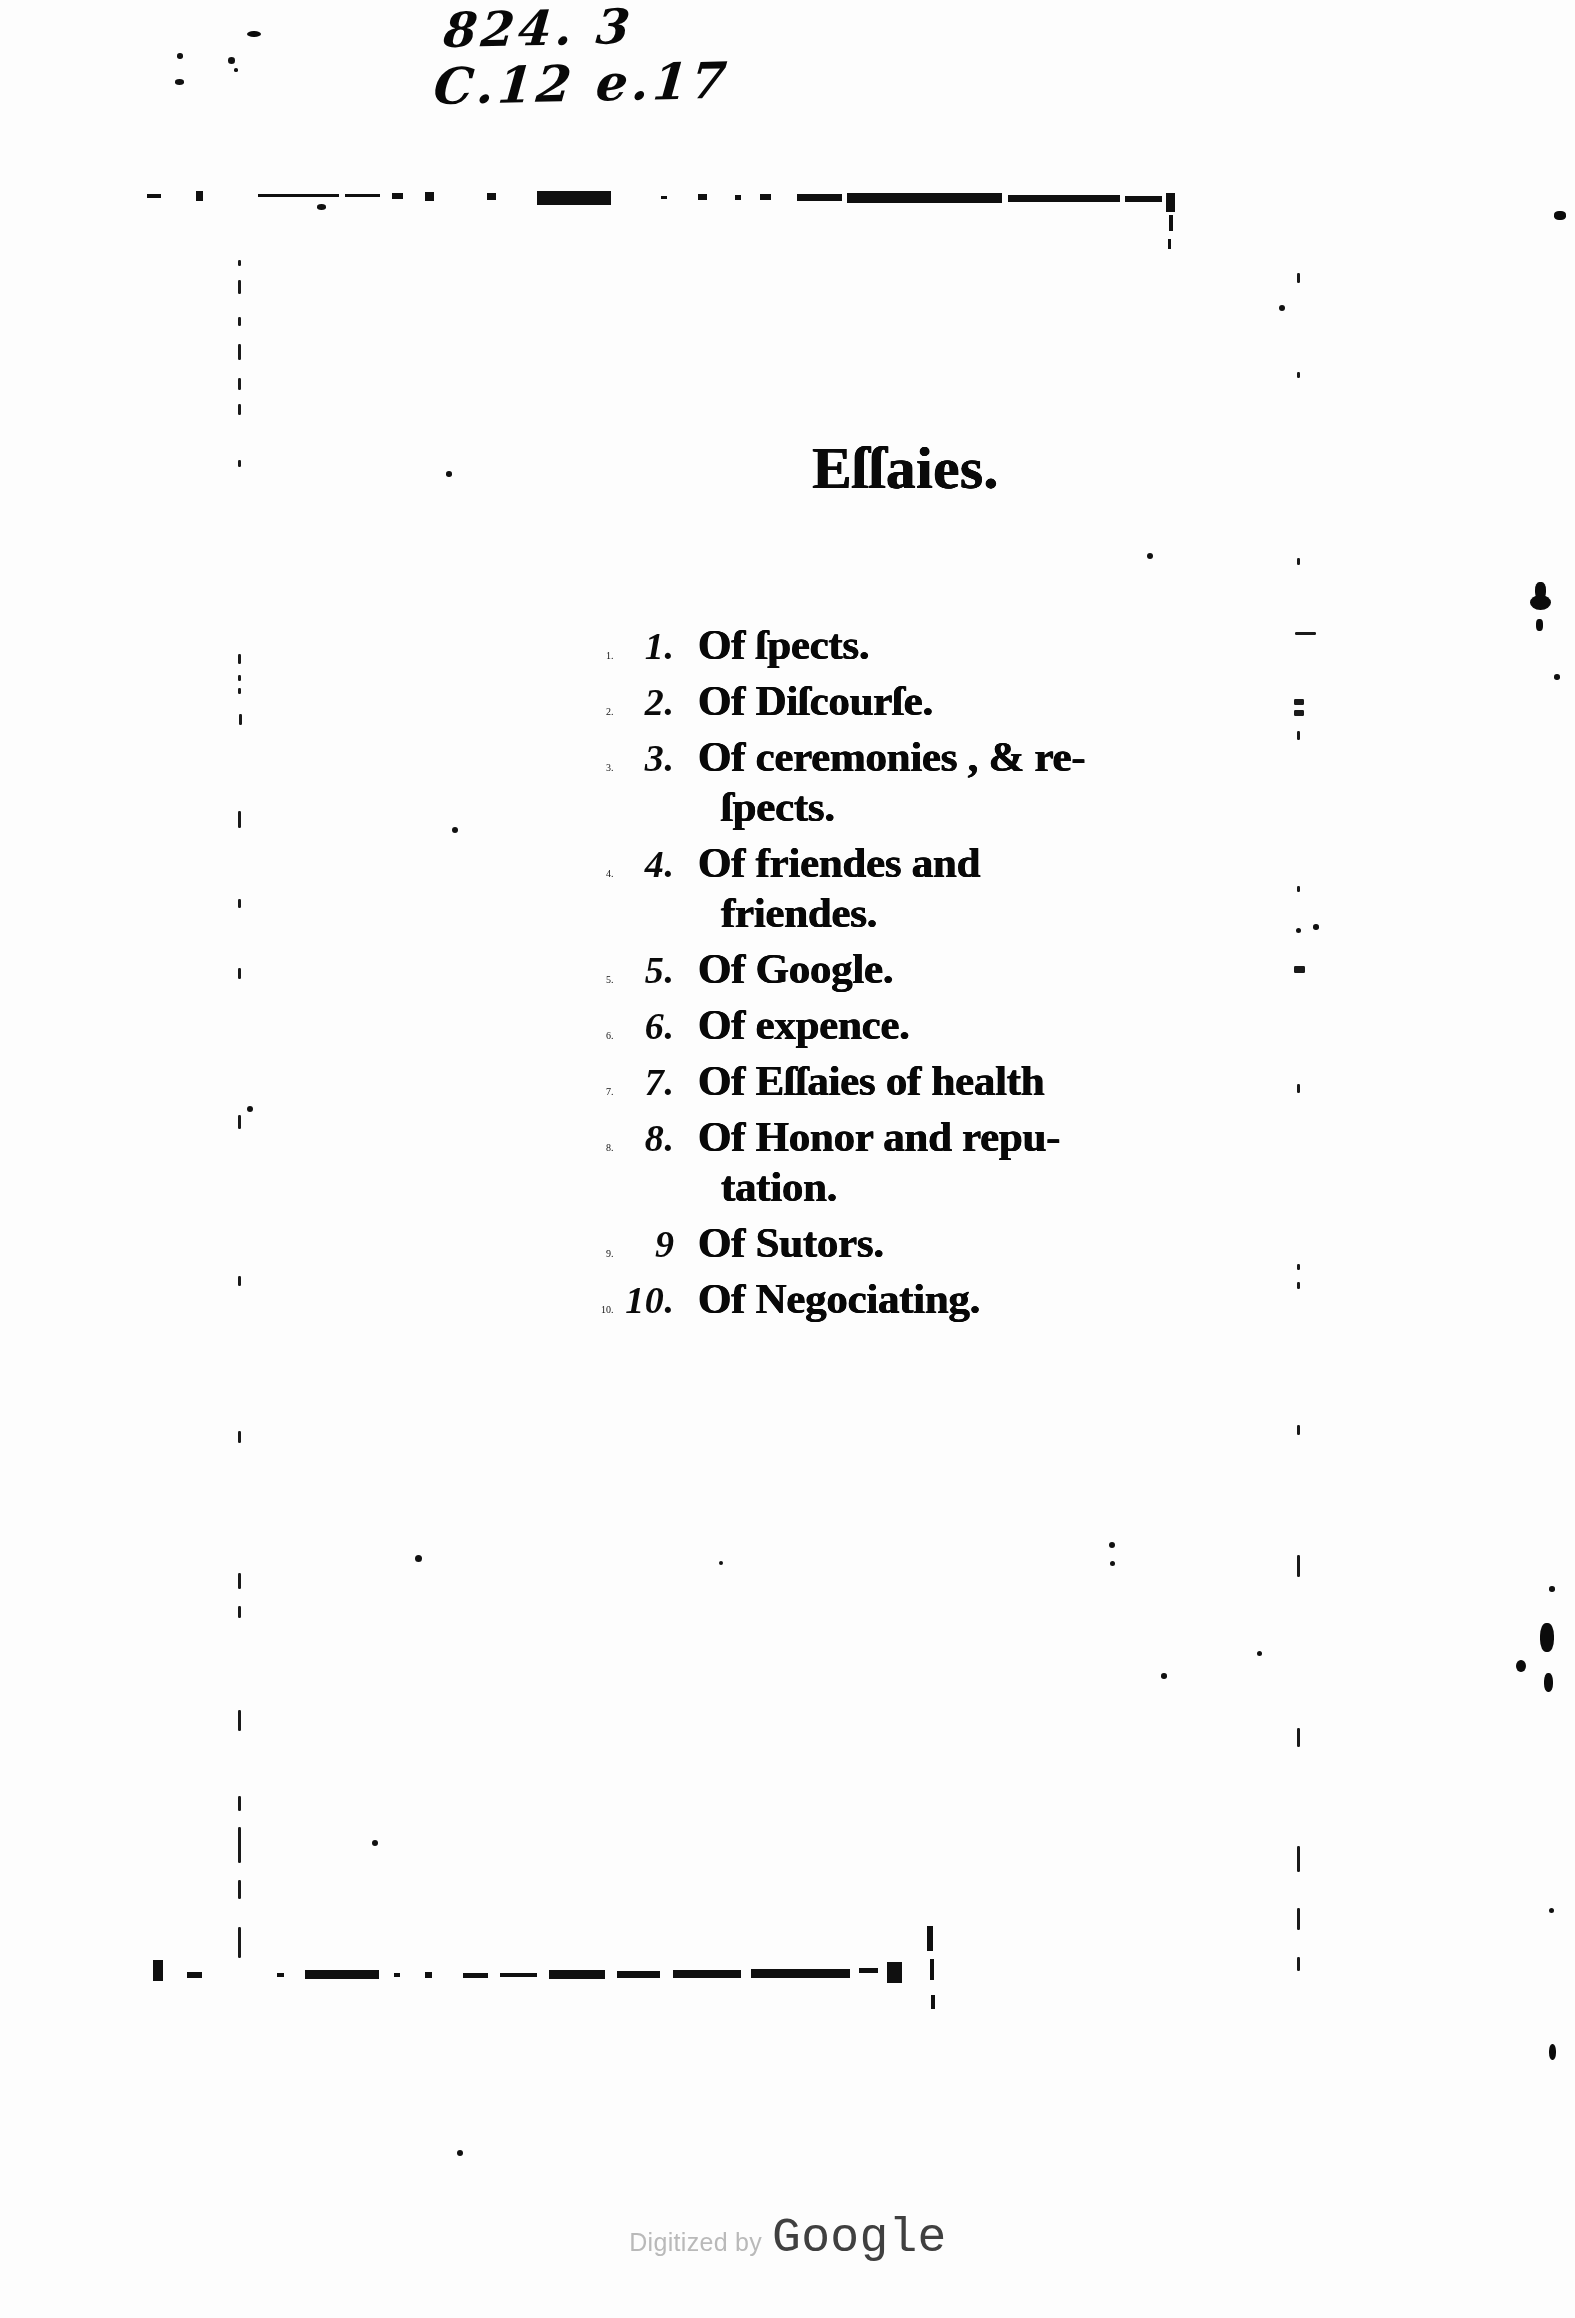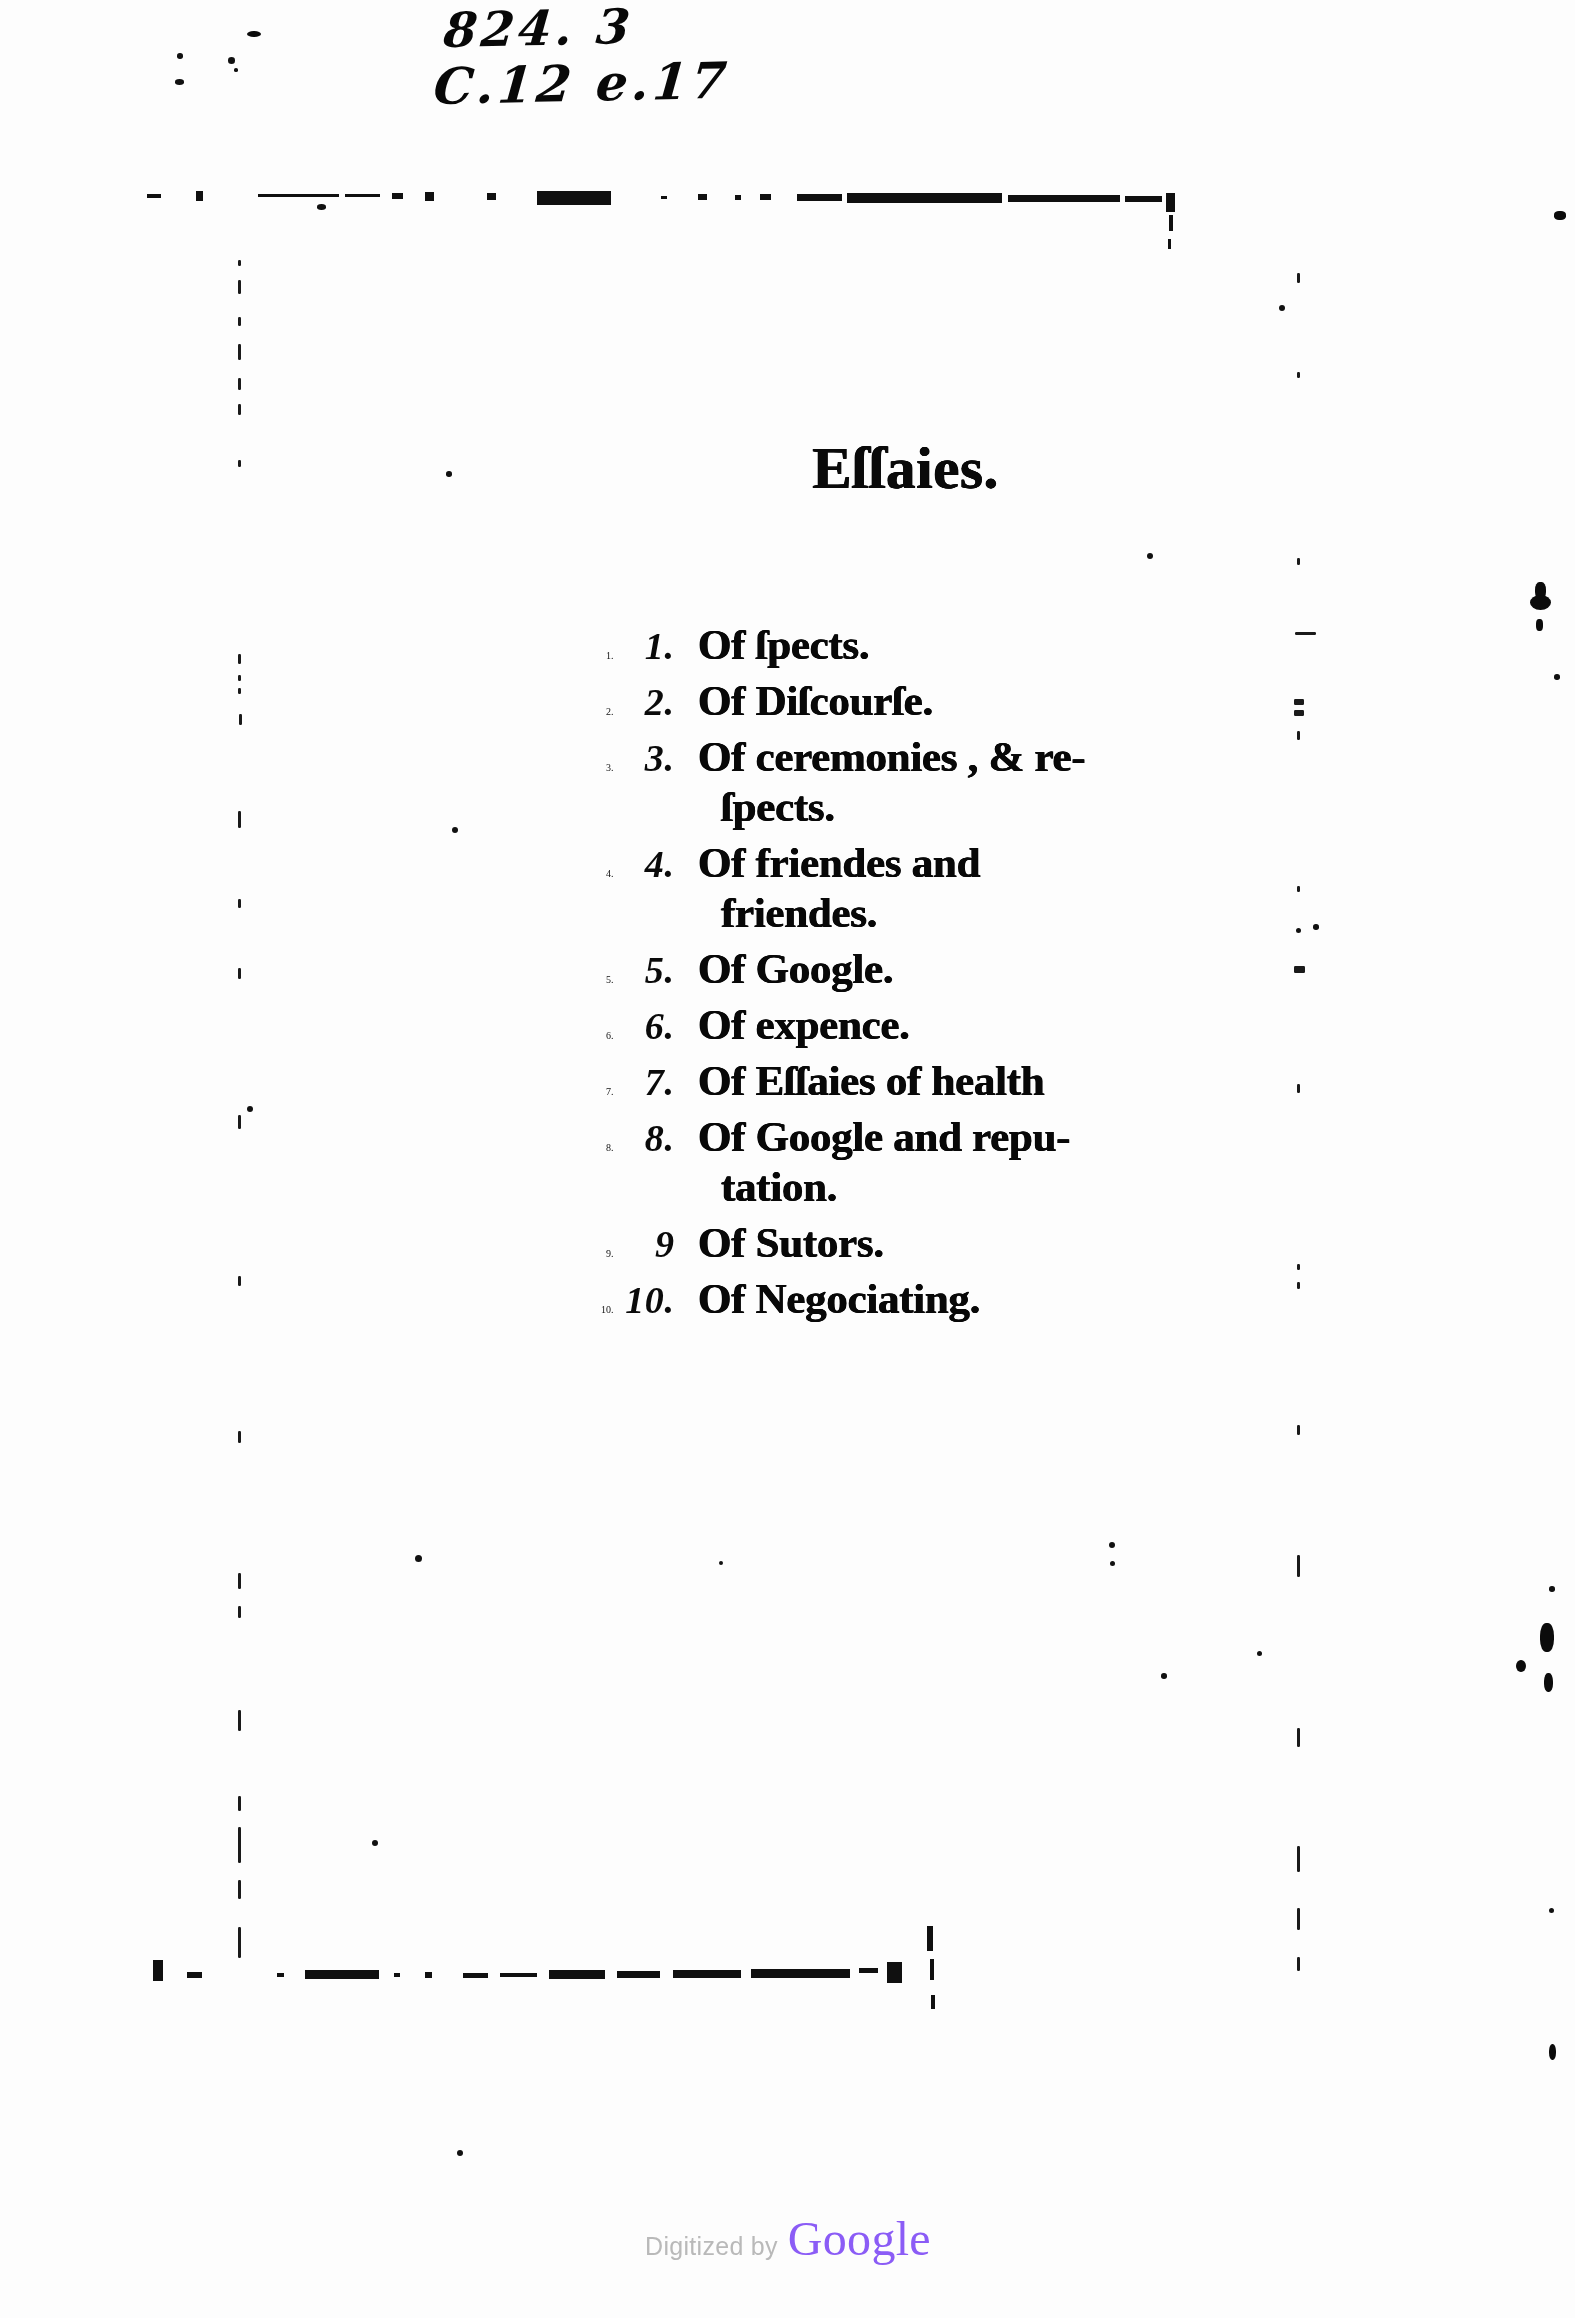--- a/index.html
+++ b/index.html
@@ -149,23 +149,23 @@
     white-space: nowrap;
   }
   #watermark .wm-by {
     font-family: "Liberation Sans", "DejaVu Sans", sans-serif;
     font-size: 25px;
     color: #b9b9b9;
     vertical-align: baseline;
     letter-spacing: 0.3px;
   }
   #watermark .wm-brand {
-    font-family: Liberation Serif, serif;
+    font-family: Liberation Mono, monospace;
     font-size: 48px;
-    color: #8b5cf6;
+    color: #404040;
     vertical-align: baseline;
     margin-left: 10px;
     letter-spacing: 0.3px;
   }
 </style>
 </head>
 <body>
 
 <div id="page">
 
@@ -353,21 +353,21 @@
     <li class="entry">
       <div class="entry-row">
         <span class="num">7.</span>
         <span class="label">Of Eſſaies of health</span>
       </div>
     </li>
 
     <li class="entry">
       <div class="entry-row">
         <span class="num">8.</span>
-        <span class="label">Of Google and  repu-</span>
+        <span class="label">Of Honor and  repu-</span>
       </div>
       <div class="cont">tation.</div>
     </li>
 
     <li class="entry">
       <div class="entry-row">
         <span class="num">9</span>
         <span class="label">Of Sutors.</span>
       </div>
     </li>

